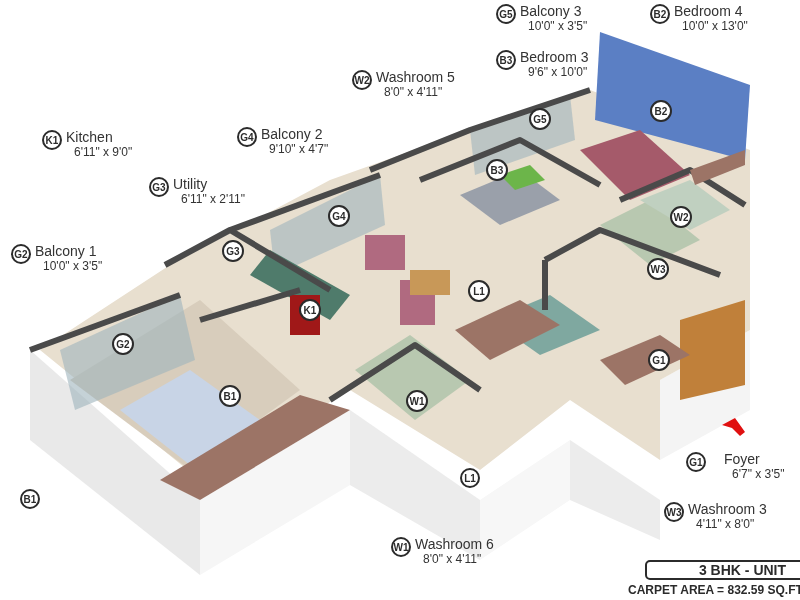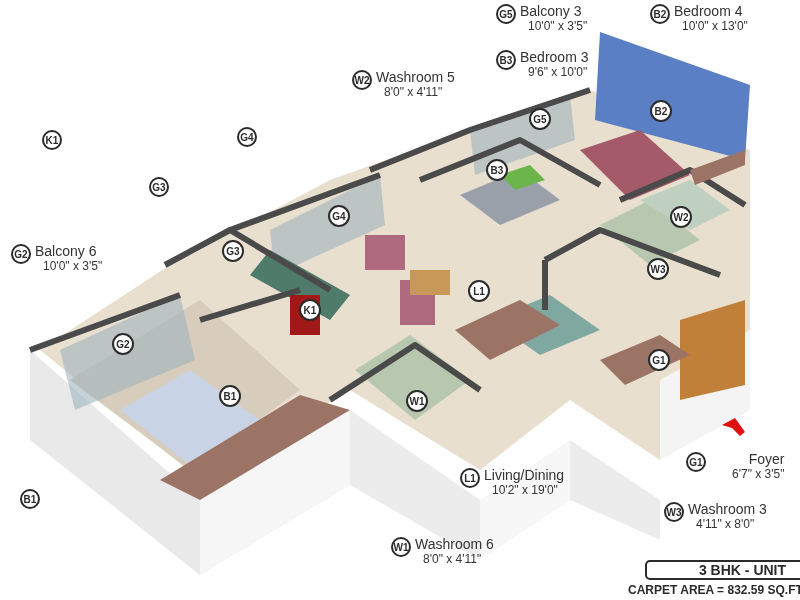--- a/index.html
+++ b/index.html
@@ -116,54 +116,62 @@
 </div>
 <div class="legend" style="left:352px;top:70px;">
   <span class="badge">W2</span>
   <span class="ltext">
       <span class="lname">Washroom 5</span>
       <span class="ldim">8'0" x 4'11"</span>
     </span>
 </div>
 <div class="legend" style="left:42px;top:130px;">
   <span class="badge">K1</span>
+  <span class="ltext">
+      <span class="lname">Kitchen</span>
+      <span class="ldim">6'11" x 9'0"</span>
+    </span>
 </div>
 <div class="legend" style="left:237px;top:127px;">
   <span class="badge">G4</span>
+  <span class="ltext">
+      <span class="lname">Balcony 2</span>
+      <span class="ldim">9'10" x 4'7"</span>
+    </span>
 </div>
 <div class="legend" style="left:149px;top:177px;">
   <span class="badge">G3</span>
+  <span class="ltext">
+      <span class="lname">Utility</span>
+      <span class="ldim">6'11" x 2'11"</span>
+    </span>
 </div>
 <div class="legend" style="left:11px;top:244px;">
   <span class="badge">G2</span>
   <span class="ltext">
-      <span class="lname">Balcony 6</span>
+      <span class="lname">Balcony 1</span>
       <span class="ldim">10'0" x 3'5"</span>
     </span>
 </div>
 <div class="legend" style="left:20px;top:489px;">
   <span class="badge">B1</span>
 </div>
 <div class="legend" style="left:460px;top:468px;">
   <span class="badge">L1</span>
-  <span class="ltext">
-      <span class="lname">Living/Dining</span>
-      <span class="ldim">10'2" x 19'0"</span>
-    </span>
 </div>
 <div class="legend" style="left:391px;top:537px;">
   <span class="badge">W1</span>
   <span class="ltext">
       <span class="lname">Washroom 6</span>
       <span class="ldim">8'0" x 4'11"</span>
     </span>
 </div>
 <div class="legend" style="left:686px;top:452px;">
   <span class="badge">G1</span>
-  <span class="ltext" style="padding-left:14px;text-align:right;">
+  <span class="ltext" style="padding-left:14px;">
       <span class="lname">Foyer</span>
       <span class="ldim">6'7" x 3'5"</span>
     </span>
 </div>
 <div class="legend" style="left:664px;top:502px;">
   <span class="badge">W3</span>
   <span class="ltext">
       <span class="lname">Washroom 3</span>
       <span class="ldim">4'11" x 8'0"</span>
     </span>

